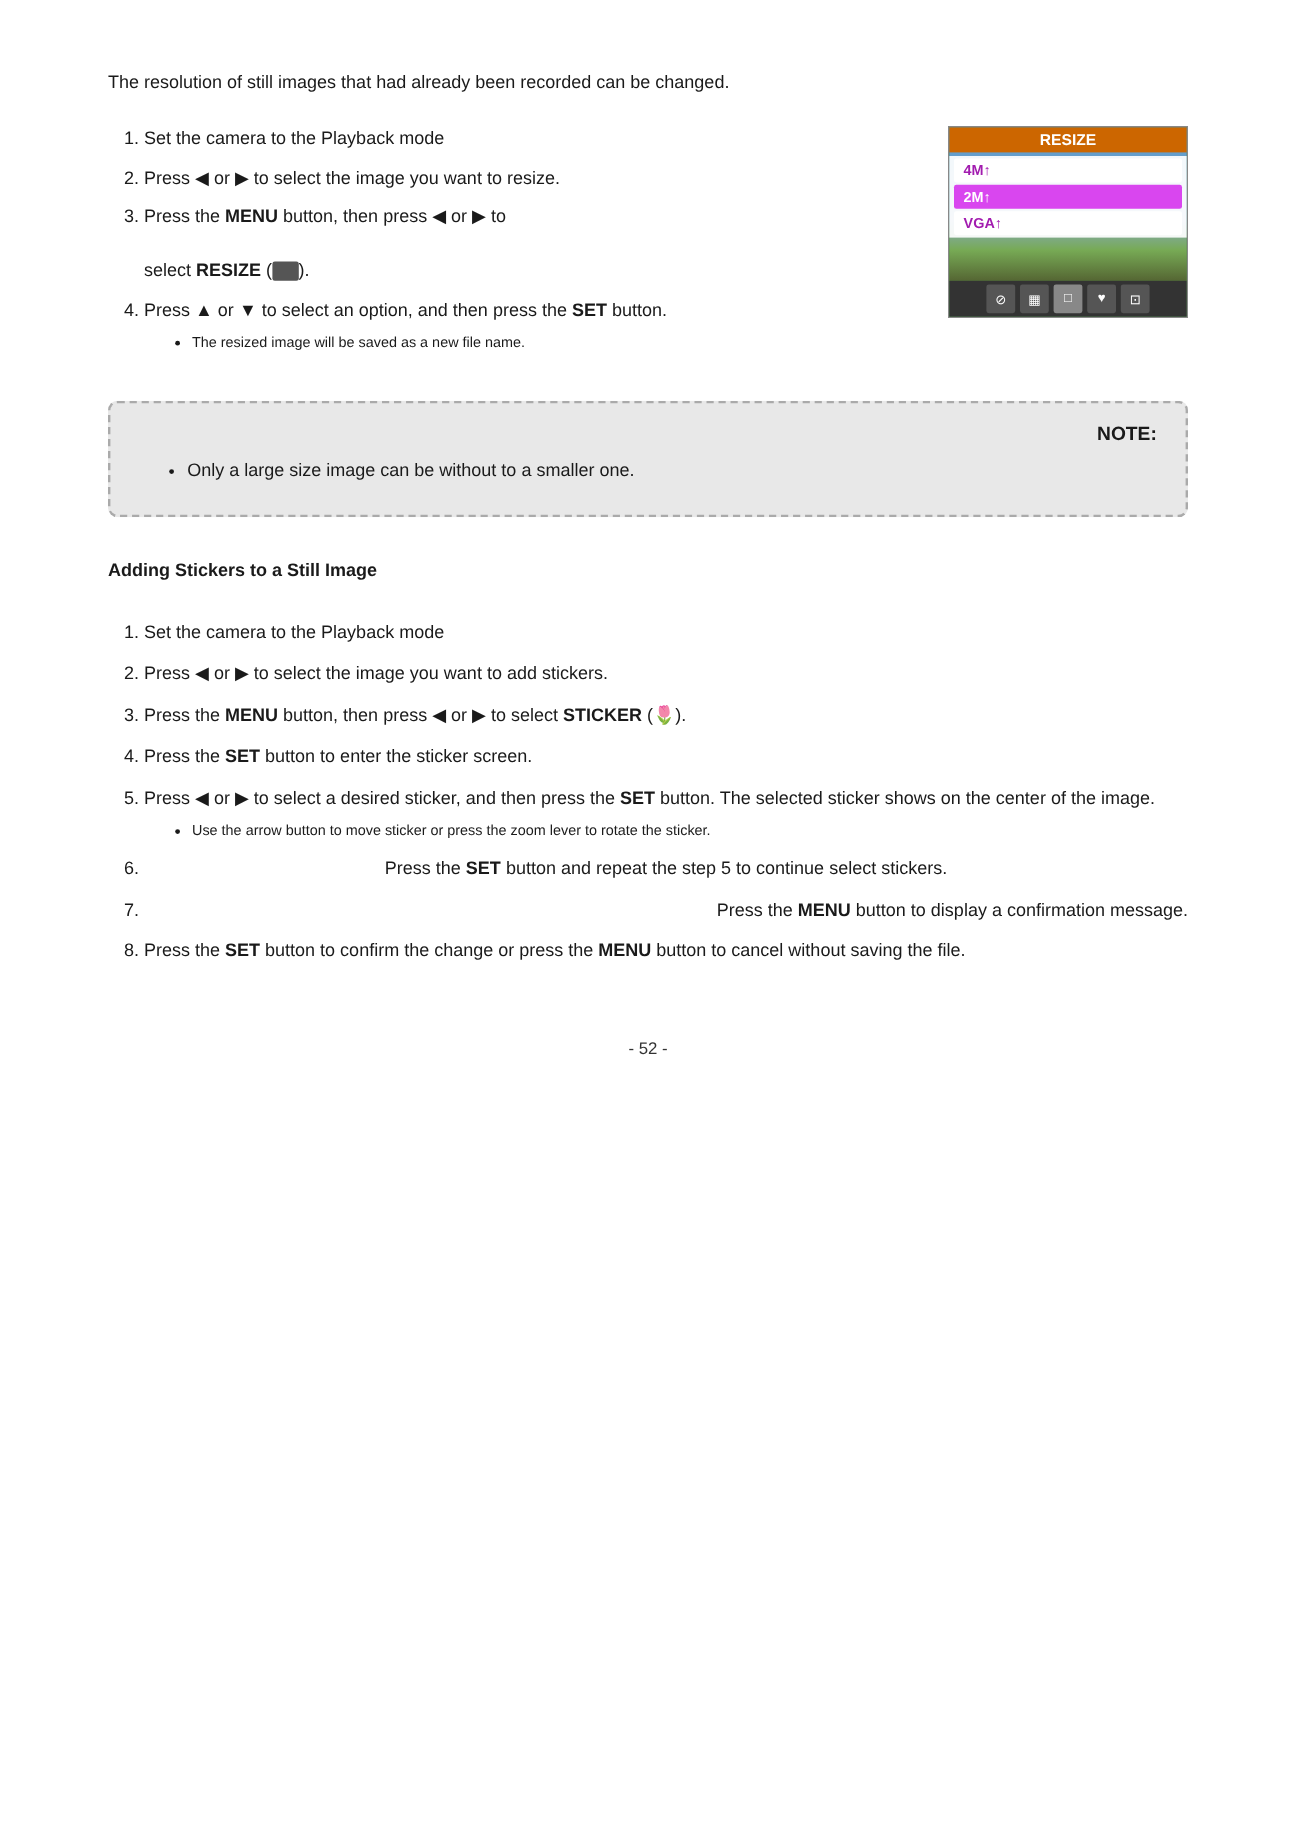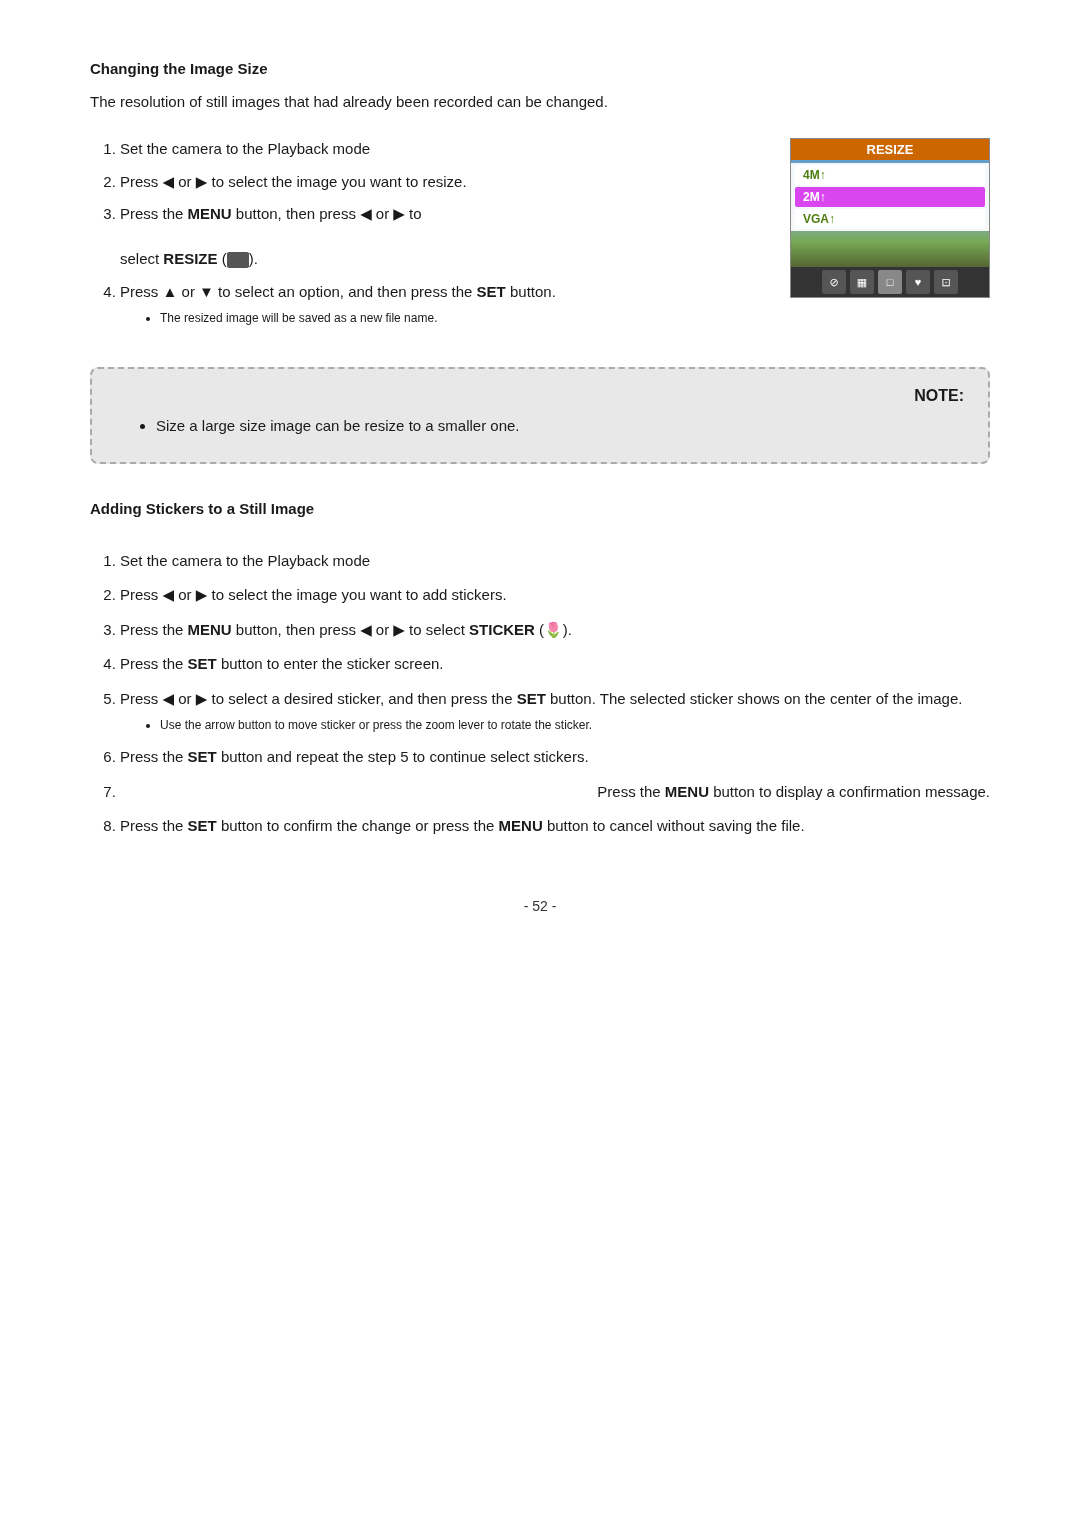--- a/index.html
+++ b/index.html
@@ -84,21 +84,21 @@
       top: 0; left: 0; right: 0;
       background: #cc6600;
       color: white;
       font-size: 13px;
       font-weight: bold;
       text-align: center;
       padding: 3px 0;
     }
     .resize-option {
       background: white;
-      color: #4d7c0f;
+      color: #a21caf;
       font-size: 12px;
       font-weight: bold;
       padding: 3px 8px;
       margin: 2px 4px;
       border-radius: 2px;
     }
     .resize-option.selected {
       background: #d946ef;
       color: white;
     }
@@ -149,21 +149,20 @@
     }
     .arrow-left::before { content: '◀'; }
     .arrow-right::before { content: '▶'; }
     .arrow-up::before { content: '▲'; }
     .arrow-down::before { content: '▼'; }
   </style>
 </head>
 <body>
 
 <div>
-  <div class="section-title">Changing the Image Size</div>
   <div class="intro-text">The resolution of still images that had already been recorded can be changed.</div>
 
   <div class="content-area">
     <div class="steps-col">
       <ol>
         <li>
           <span>Set the camera to the Playback mode</span>
         </li>
         <li>
           Press <span class="arrow-left"></span> or <span class="arrow-right"></span> to select the image you want to resize.
@@ -197,21 +196,21 @@
           <div class="toolbar-icon">⊡</div>
         </div>
       </div>
     </div>
   </div>
 </div>
 
 <div class="note-box">
   <div class="note-title">NOTE:</div>
   <ul class="bullet">
-    <li>Size a large size image can be resize to a smaller one.</li>
+    <li>Only a large size image can be without to a smaller one.</li>
   </ul>
 </div>
 
 <div class="second-section">
   <div class="section-title">Adding Stickers to a Still Image</div>
   <br>
   <ol>
     <li style="margin-bottom:12px;">
       <span>Set the camera to the Playback mode</span>
     </li>
@@ -223,21 +222,21 @@
     </li>
     <li style="margin-bottom:12px;">
       Press the <span class="bold-inline">SET</span> button to enter the sticker screen.
     </li>
     <li style="margin-bottom:12px;">
       Press <span class="arrow-left"></span> or <span class="arrow-right"></span> to select a desired sticker, and then press the <span class="bold-inline">SET</span> button. The selected sticker shows on the center of the image.
       <ul class="bullet">
         <li>Use the arrow button to move sticker or press the zoom lever to rotate the sticker.</li>
       </ul>
     </li>
-    <li style="margin-bottom:12px;">
+    <li style="margin-bottom:12px;text-align:center;">
       Press the <span class="bold-inline">SET</span> button and repeat the step 5 to continue select stickers.
     </li>
     <li style="margin-bottom:12px;text-align:right;">
       Press the <span class="bold-inline">MENU</span> button to display a confirmation message.
     </li>
     <li style="margin-bottom:12px;">
       Press the <span class="bold-inline">SET</span> button to confirm the change or press the <span class="bold-inline">MENU</span> button to cancel without saving the file.
     </li>
   </ol>
 </div>

